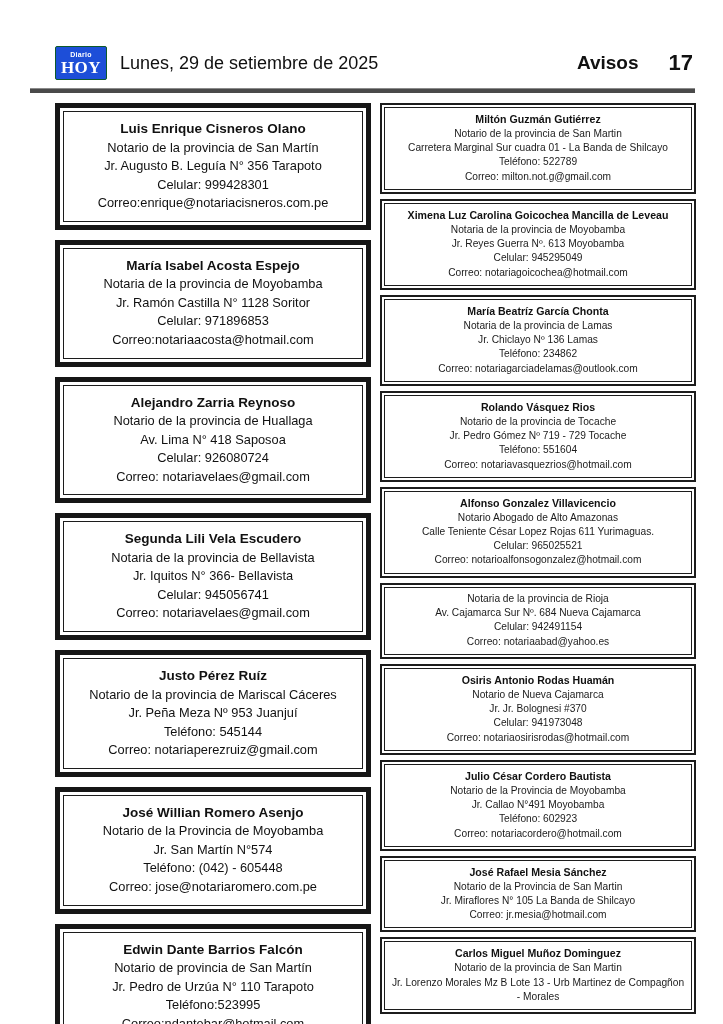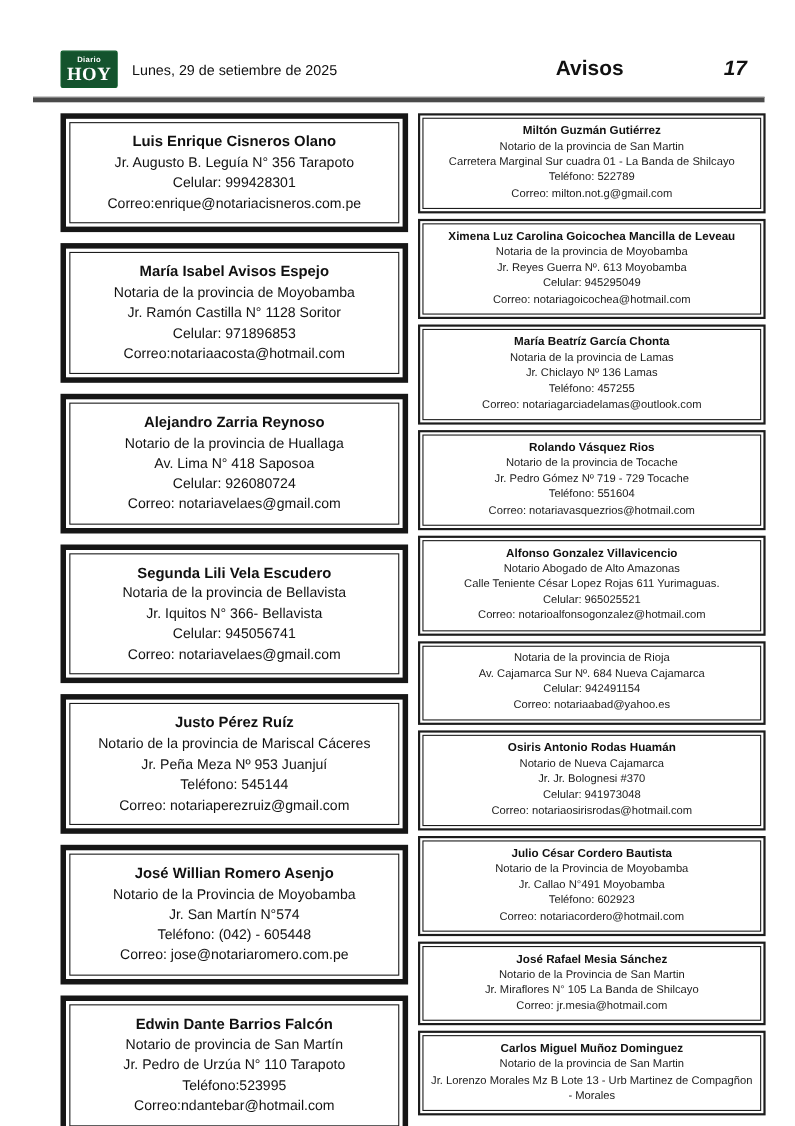--- a/index.html
+++ b/index.html
@@ -11,35 +11,35 @@
   .page{
     width:723px;height:1024px;background:#ffffff;position:relative;
     box-sizing:border-box;
   }
   
   .header{
     display:flex;align-items:center;
     padding:46px 30px 6px 55px;
   }
   .logo{
-    width:50px;height:32px;background:#14532d;border:1px solid #0e5a2a;
+    width:50px;height:32px;background:#1d4ed8;border:1px solid #0e5a2a;
     display:flex;flex-direction:column;align-items:center;justify-content:center;
     border-radius:2px;flex:0 0 auto;
   }
   .logo-top{
     color:#ffffff;font-size:7px;font-weight:bold;line-height:8px;letter-spacing:.3px;
   }
   .logo-main{
     color:#ffffff;font-size:17px;font-weight:bold;line-height:17px;letter-spacing:.5px;
     font-family:"Liberation Serif", serif;
   }
-  .header-date{font-size:13px;margin-left:13px;color:#101010;}
+  .header-date{font-size:18px;margin-left:13px;color:#101010;}
   .header-spacer{flex:1;}
-  .header-section{font-size:19px;font-weight:bold;margin-right:91px;}
-  .header-page{font-size:19px;font-weight:bold;margin-right:14px;font-style:italic;}
+  .header-section{font-size:19px;font-weight:bold;margin-right:30px;}
+  .header-page{font-size:22px;font-weight:bold;}
   .header-rule{
     height:4px;background:#4a4a4a;margin:2px 28px 10px 30px;
     border-top:1px solid #8a8a8a;
   }
   
   .columns{
     display:flex;gap:9px;margin:0 27px 0 55px;align-items:flex-start;
   }
   .col{display:flex;flex-direction:column;flex:1;}
   .col-left{gap:10px;}
@@ -73,28 +73,29 @@
     <span class="header-section">Avisos</span>
     <span class="header-page">17</span>
   </div>
   <div class="header-rule"></div>
 
   <div class="columns">
     <div class="col col-left" id="col-left">
         <div class="card card-l">
           <div class="card-inner">
             <div class="card-name">Luis Enrique Cisneros Olano</div>
+            <div class="card-line">Notario de la provincia de San Martín</div>
             <div class="card-line">Jr. Augusto B. Leguía N° 356 Tarapoto</div>
             <div class="card-line">Celular: 999428301</div>
             <div class="card-line">Correo:enrique@notariacisneros.com.pe</div>
           </div>
         </div>
         <div class="card card-l">
           <div class="card-inner">
-            <div class="card-name">María Isabel Avisos Espejo</div>
+            <div class="card-name">María Isabel Acosta Espejo</div>
             <div class="card-line">Notaria de la provincia de Moyobamba</div>
             <div class="card-line">Jr. Ramón Castilla N° 1128 Soritor</div>
             <div class="card-line">Celular: 971896853</div>
             <div class="card-line">Correo:notariaacosta@hotmail.com</div>
           </div>
         </div>
         <div class="card card-l">
           <div class="card-inner">
             <div class="card-name">Alejandro Zarria Reynoso</div>
             <div class="card-line">Notario de la provincia de Huallaga</div>
@@ -157,21 +158,21 @@
             <div class="card-line">Jr. Reyes Guerra Nº. 613 Moyobamba</div>
             <div class="card-line">Celular: 945295049</div>
             <div class="card-line">Correo: notariagoicochea@hotmail.com</div>
           </div>
         </div>
         <div class="card card-r">
           <div class="card-inner">
             <div class="card-name">María Beatríz García Chonta</div>
             <div class="card-line">Notaria de la provincia de Lamas</div>
             <div class="card-line">Jr. Chiclayo Nº 136 Lamas</div>
-            <div class="card-line">Teléfono: 457255</div>
+            <div class="card-line">Teléfono: 234862</div>
             <div class="card-line">Correo: notariagarciadelamas@outlook.com</div>
           </div>
         </div>
         <div class="card card-r">
           <div class="card-inner">
             <div class="card-name">Rolando Vásquez Rios</div>
             <div class="card-line">Notario de la provincia de Tocache</div>
             <div class="card-line">Jr. Pedro Gómez Nº 719 - 729 Tocache</div>
             <div class="card-line">Teléfono: 551604</div>
             <div class="card-line">Correo: notariavasquezrios@hotmail.com</div>

